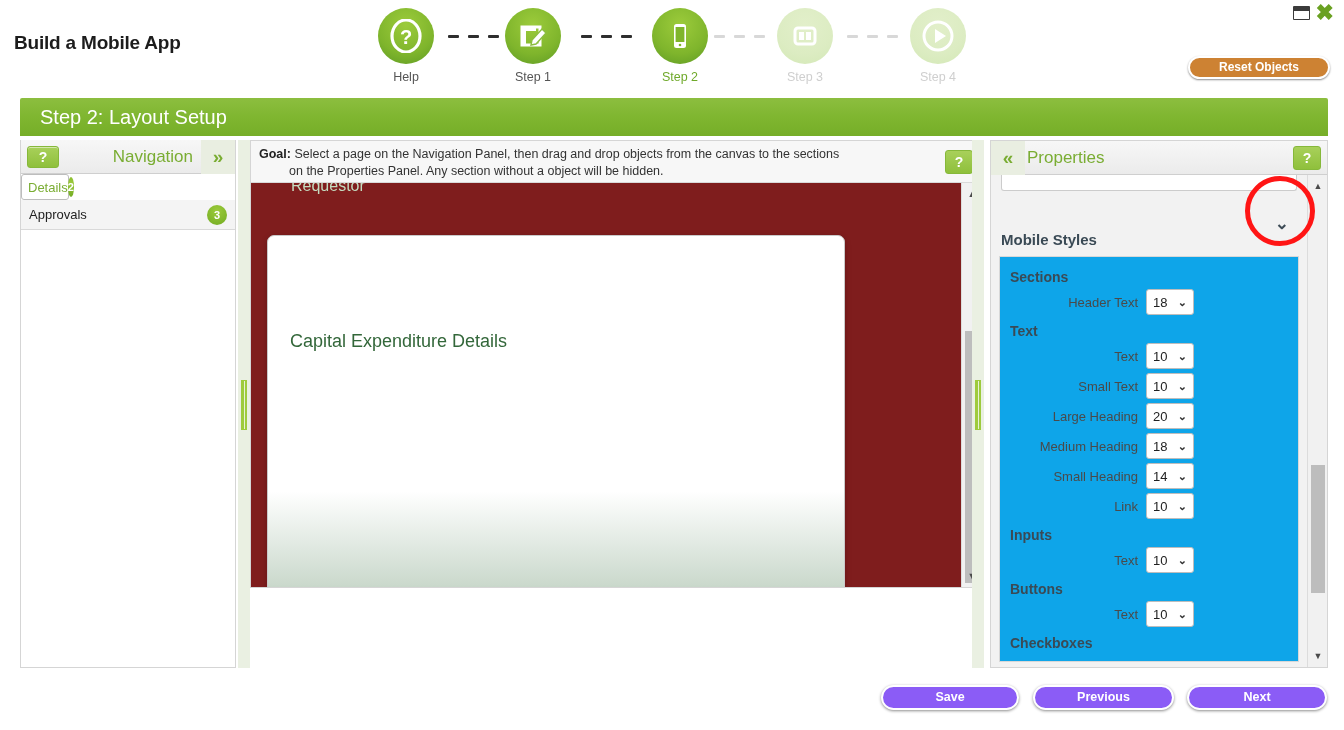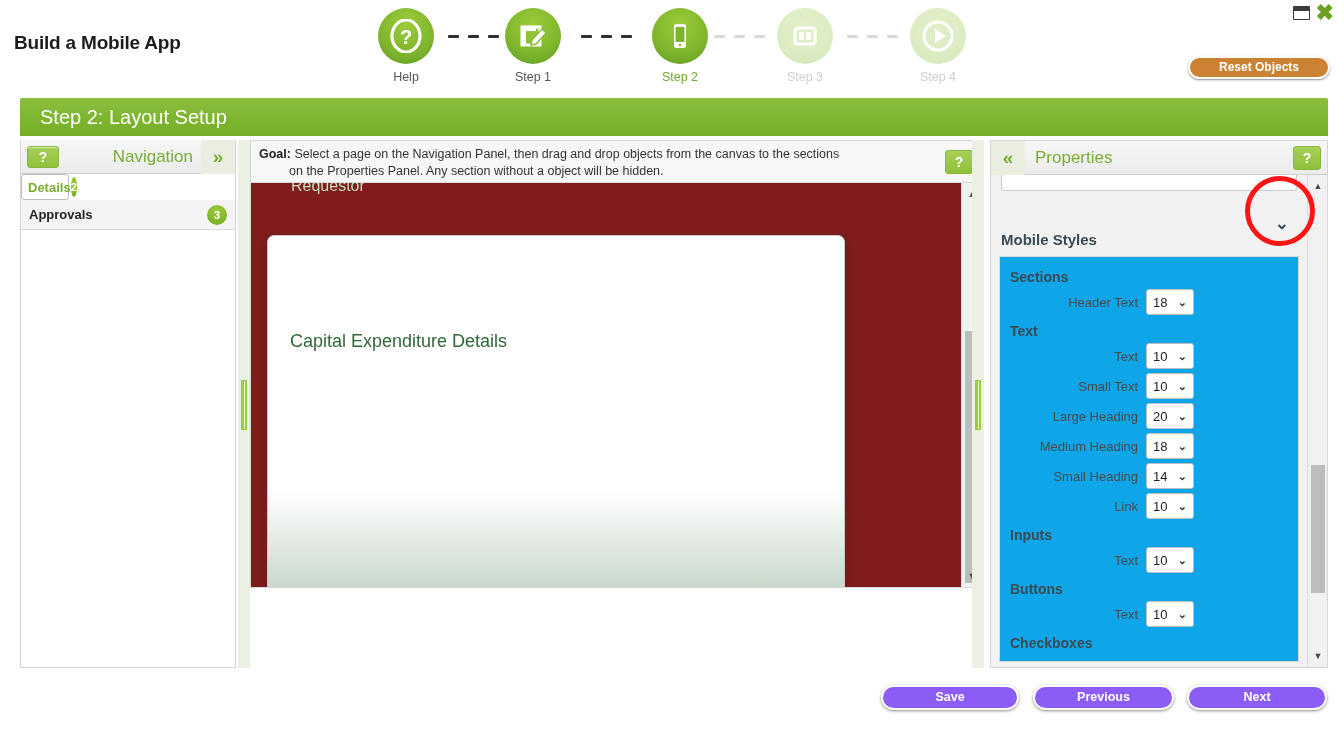--- a/index.html
+++ b/index.html
@@ -59,21 +59,21 @@
     width:32px; height:22px; margin-left:6px; border-radius:3px;
     background: linear-gradient(to bottom,#a8d05a,#8fc03c);
     border:1px solid #86b83a; color:#fff; font-weight:bold; font-size:14px;
     display:flex; align-items:center; justify-content:center; cursor:pointer;
     box-shadow: inset 0 1px 0 rgba(255,255,255,.5);
   }
   .nav-title { flex:1; text-align:right; padding-right:8px; color:#7aad33; font-size:17px; }
   .nav-expand { width:34px; height:34px; display:flex; align-items:center; justify-content:center; color:#7aad33; font-size:19px; font-weight:bold; cursor:pointer; background:#e9eee1; }
   .nav-list { }
   .nav-item { height:30px; display:flex; align-items:center; padding:0 8px 0 8px; border-bottom:1px solid #d9d9d9; background:#f4f4f4; font-size:13px; cursor:pointer; position:relative; }
-  .nav-item .nm { flex:1; font-weight:bold; color:#222; }
+  .nav-item .nm { flex:1; font-weight:normal; color:#222; }
   .nav-item.sel .nm { color:#7aad33; }
   .badge { width:20px; height:20px; border-radius:50%; background: radial-gradient(circle at 50% 30%, #9ccb3b, #72ab22); color:#fff; font-size:11px; font-weight:bold; display:flex; align-items:center; justify-content:center; }
 
   
   .splitter { position:absolute; top:140px; width:12px; height:528px; background:#eaf0e2; }
   .splitter .grip { position:absolute; left:3px; top:240px; width:6px; height:50px; background: repeating-linear-gradient(to right, #9ecb3d 0 2px, #e7f2d4 2px 3px); border:1px solid #9ecb3d; }
 
   
   .canvas-panel { position:absolute; left:250px; top:140px; width:732px; height:448px; background:#fff; border:1px solid #d5d5d5; }
   .goal-bar { height:42px; background:#f7f7f7; border-bottom:1px solid #d9d9d9; position:relative; padding:5px 46px 0 8px; }
@@ -99,21 +99,21 @@
   .cscroll { position:absolute; right:0; top:42px; width:20px; bottom:0; background:#f1f1f1; border-left:1px solid #dcdcdc; }
   .cscroll .arr { position:absolute; left:0; width:20px; height:18px; display:flex; align-items:center; justify-content:center; font-size:9px; color:#4a4a4a; cursor:pointer; }
   .cscroll .arr.up { top:2px; }
   .cscroll .arr.dn { bottom:2px; }
   .cscroll .thumb { position:absolute; left:3px; width:14px; top:148px; height:252px; background:#bdbdbd; cursor:pointer; }
 
   
   .prop-panel { position:absolute; left:990px; top:140px; width:338px; height:528px; background:#fff; border:1px solid #d5d5d5; }
   .prop-head { height:34px; background: linear-gradient(to bottom,#f7f7f7,#ebebeb); border-bottom:1px solid #cfcfcf; display:flex; align-items:center; position:relative; }
   .prop-collapse { width:34px; height:34px; display:flex; align-items:center; justify-content:center; color:#7aad33; font-size:19px; font-weight:bold; cursor:pointer; background:#e9eee1; }
-  .prop-title { flex:1; padding-left:10px; color:#7aad33; font-size:17px; }
+  .prop-title { flex:1; padding-left:2px; color:#7aad33; font-size:17px; }
   .prop-q { position:absolute; right:6px; top:5px; width:28px; height:24px; border-radius:3px;
     background: linear-gradient(to bottom,#a8d05a,#8fc03c); border:1px solid #86b83a; color:#fff; font-weight:bold;
     font-size:14px; display:flex; align-items:center; justify-content:center; cursor:pointer; }
 
   .prop-body { position:absolute; left:0; top:34px; right:20px; bottom:0; background:#f2f2f2; overflow:hidden; padding:0 8px; }
   .cut-input { height:16px; margin:0 2px; border:1px solid #cccccc; border-top:none; background:#fff; border-radius:0 0 3px 3px; }
   .grp-row { display:flex; align-items:center; justify-content:space-between; padding:8px 10px 8px 2px; }
   .grp-title { font-size:15px; font-weight:bold; color:#3a4a55;margin-top:32px; }
   .chev { font-size:17px; color:#3d4b56; cursor:pointer; font-weight:bold; }
   .card { background:#0ea5e9; border:1px solid #d8d8d8; border-radius:0; padding:6px 16px 8px 10px; }

